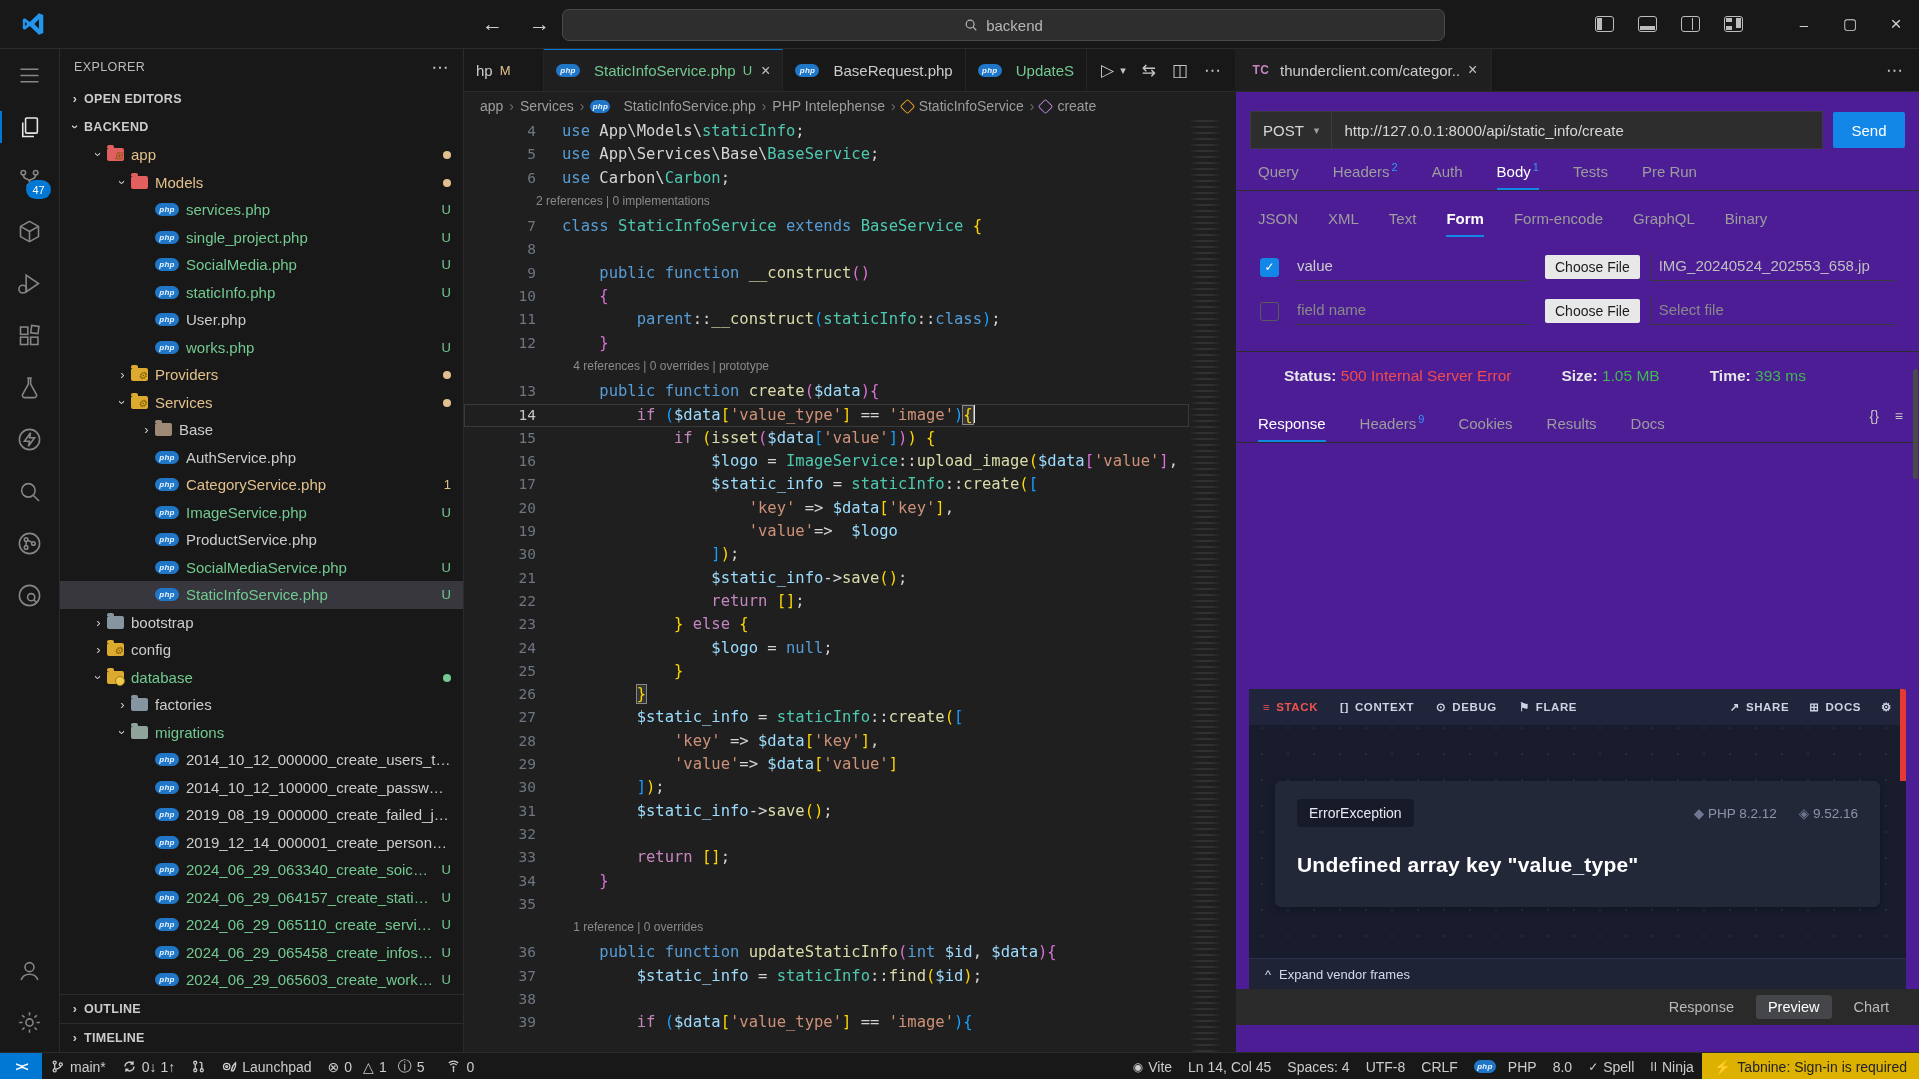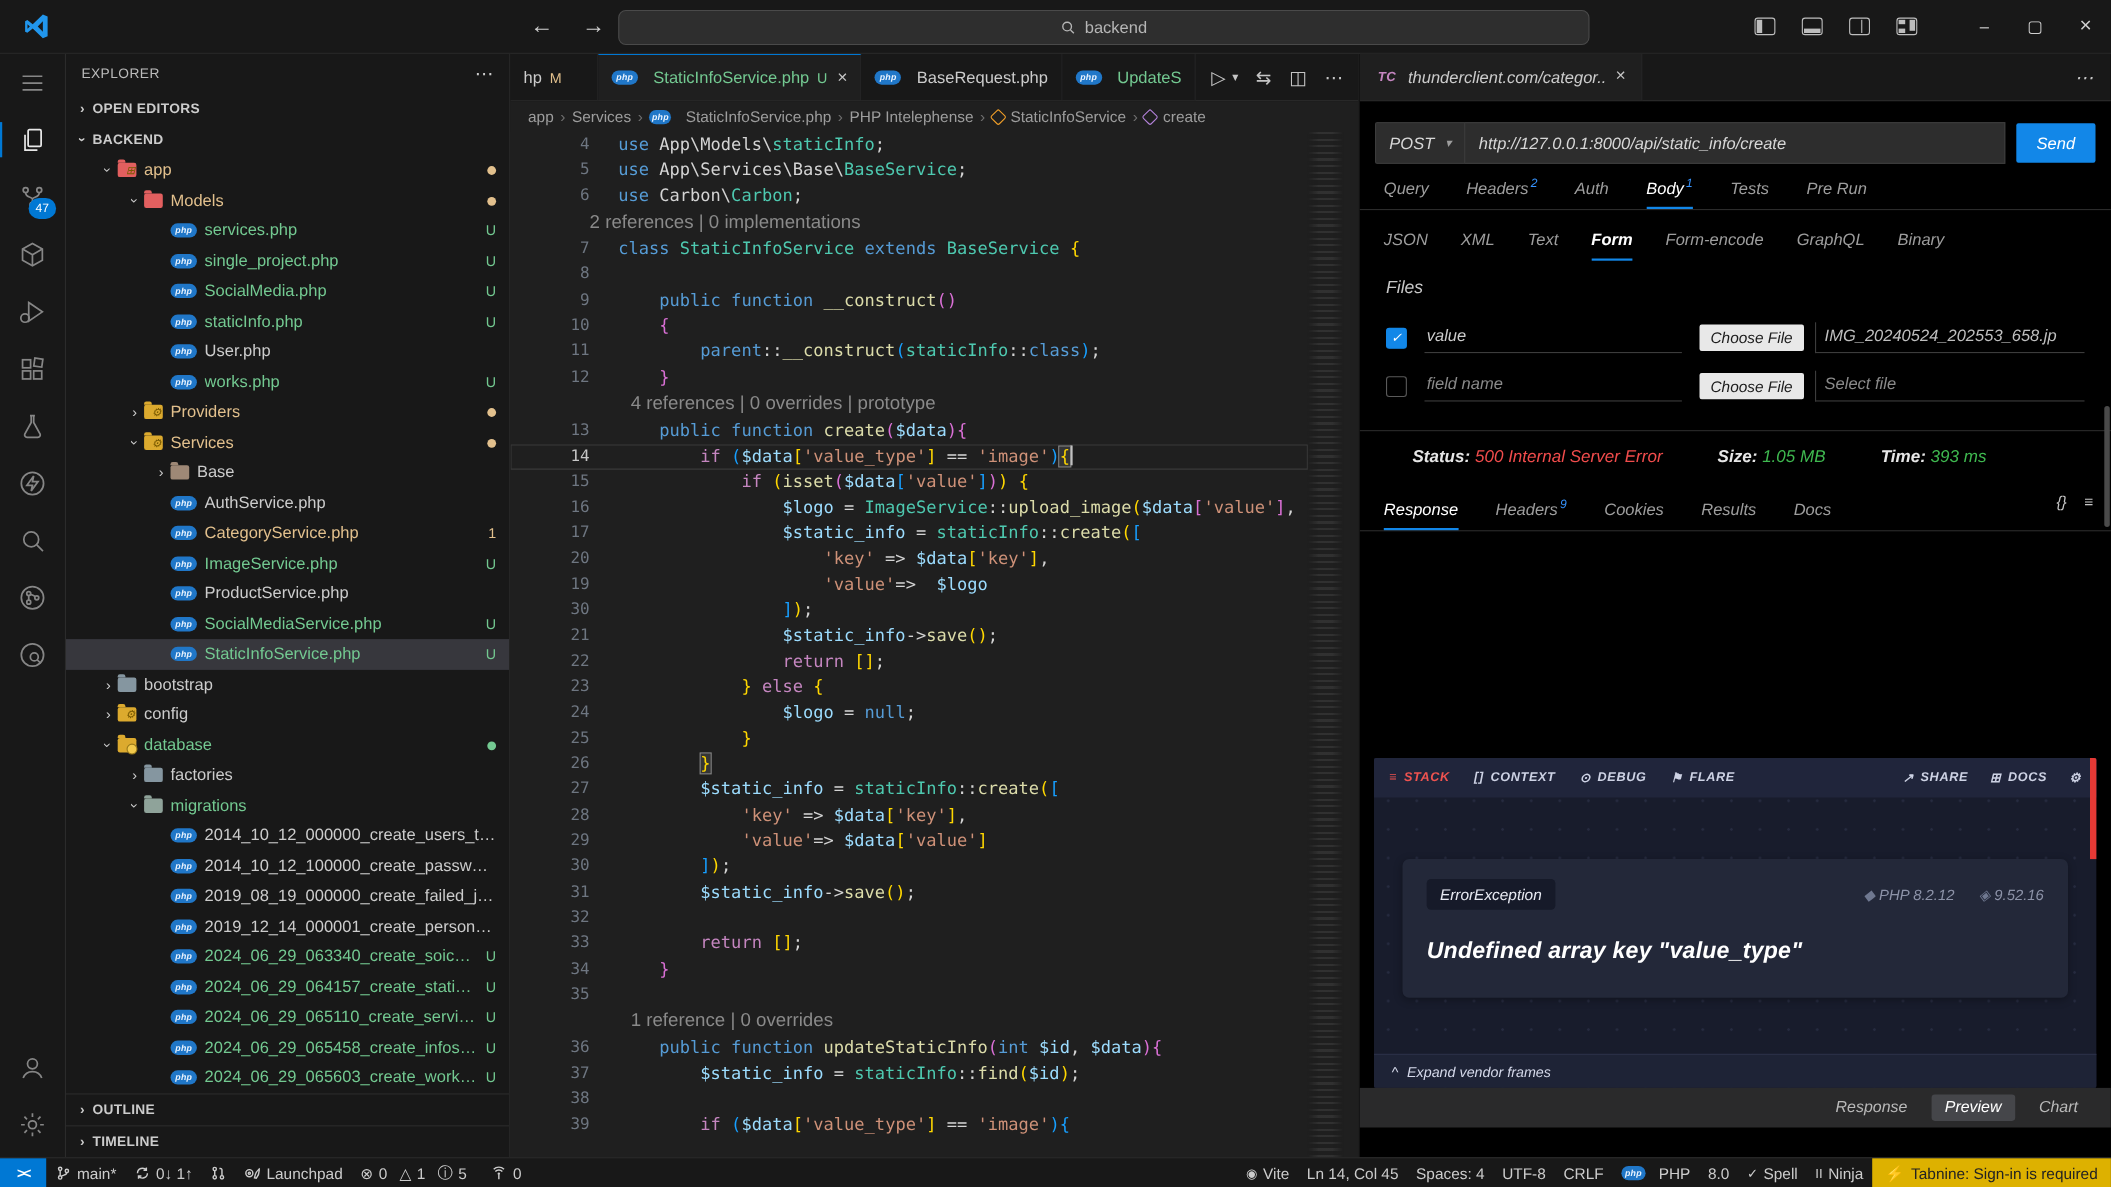--- a/index.html
+++ b/index.html
@@ -63,35 +63,35 @@
   .etab .gitb{font-size:13px;}
   .eactions{margin-left:auto;display:flex;align-items:center;gap:16px;padding:0 14px;color:#c5c5c5;font-size:17px;}
   #breadcrumb{height:28px;display:flex;align-items:center;gap:6px;padding:0 16px;color:#9d9d9d;font-size:14px;background:#1f1f1f;}
   #breadcrumb .sep{color:#6e6e6e;}
   .bcicon{display:inline-block;width:9px;height:9px;transform:rotate(45deg);border-radius:2px;}
   #codearea{position:absolute;left:0;top:71px;right:46px;bottom:0;overflow:hidden;font-family:"DejaVu Sans Mono","Liberation Mono",monospace;font-size:15.5px;line-height:23.3px;}
   .cline{height:23.3px;display:flex;white-space:pre;position:relative;}
   .cline .gut{flex:none;width:72px;text-align:right;padding-right:26px;color:#6e7681;font-size:14.5px;}
   .cline.cur{box-shadow:inset 0 0 0 1px #3a3a3a;}
   .cline.cur .gut{color:#c6c6c6;}
-  .lensrow{height:23.3px;color:#8a8a8a;font-size:17px;font-family:"Liberation Sans",sans-serif;display:flex;align-items:flex-end;padding-bottom:2px;}
+  .lensrow{height:23.3px;color:#8a8a8a;font-size:12px;font-family:"Liberation Sans",sans-serif;display:flex;align-items:flex-end;padding-bottom:2px;}
   .lensrow .gut{flex:none;width:72px;}
   .kw{color:#569cd6;} .ct{color:#c586c0;} .ty{color:#4ec9b0;} .fn{color:#dcdcaa;}
   .vr{color:#9cdcfe;} .st{color:#ce9178;} .pn{color:#d4d4d4;}
   .b1{color:#ffd700;} .b2{color:#da70d6;} .b3{color:#179fff;}
   .mb{color:#ffd700;outline:1px solid #888;background:rgba(120,120,120,.25);}
   .cursor{display:inline-block;width:2px;height:18px;background:#e8e8e8;vertical-align:-3px;}
   #minimap{position:absolute;right:14px;top:71px;width:32px;bottom:0;background:
     repeating-linear-gradient(to bottom,rgba(180,180,180,.22) 0 2px,transparent 2px 6px);
     opacity:.55;}
   #minimap::after{content:"";position:absolute;inset:0;background:linear-gradient(to right,#1f1f1f 0,transparent 30%,transparent 70%,#1f1f1f 100%);}
   #escroll{position:absolute;right:0;top:71px;width:14px;bottom:0;background:#1f1f1f;}
 
   
-  #thunder{position:absolute;left:1236px;top:49px;width:683px;height:1003px;background:#000000;overflow:hidden;font-style:italic;}
+  #thunder{position:absolute;left:1236px;top:49px;width:683px;height:1003px;background:#4c1d95;overflow:hidden;}
   #ttabstrip{height:42px;background:#181818;display:flex;align-items:stretch;border-bottom:1px solid #2b2b2b;}
   .ttab{display:flex;align-items:center;gap:8px;padding:0 14px;background:#1f1f1f;border-right:1px solid #252526;font-size:15px;color:#cccccc;}
   .tcmark{width:22px;height:15px;border-radius:2px;color:#c586c0;font-weight:bold;font-size:12px;display:flex;align-items:center;justify-content:center;letter-spacing:.5px;}
   #ttabstrip .more{margin-left:auto;align-self:center;padding:0 16px;color:#c5c5c5;font-size:17px;}
   #reqbar{display:flex;align-items:center;margin:20px 14px 0 14px;height:36px;}
   #method{height:36px;background:#2d2d2d;border:1px solid #3c3c3c;border-right:none;display:flex;align-items:center;gap:10px;padding:0 12px;color:#d7d7d7;font-size:15px;border-radius:2px 0 0 2px;}
   #urlbox{flex:1;height:36px;background:#2d2d2d;border:1px solid #3c3c3c;display:flex;align-items:center;padding:0 12px;color:#d7d7d7;font-size:15px;overflow:hidden;white-space:nowrap;}
   #sendbtn{width:72px;height:36px;margin-left:10px;background:#1287e8;color:#fff;border-radius:2px;display:flex;align-items:center;justify-content:center;font-size:15px;}
   .tabsrow{display:flex;align-items:flex-end;gap:34px;padding:0 22px;height:42px;color:#9d9d9d;font-size:15px;border-bottom:1px solid #2b2b2b;}
   .tabsrow .titem{padding-bottom:10px;position:relative;white-space:nowrap;}
@@ -617,21 +617,20 @@
     <div class="tabsrow subtabs" id="bodytabs">
         <span class="titem">JSON</span>
         <span class="titem">XML</span>
         <span class="titem">Text</span>
         <span class="titem active">Form</span>
         <span class="titem">Form-encode</span>
         <span class="titem">GraphQL</span>
         <span class="titem">Binary</span>
       </div>
 
-    <div id="filestitle">Files</div>
     <div id="filerows">
         <div class="filerow">
           <span class="cb on"></span>
           <span class="fname">value</span>
           <span class="cfbtn">Choose File</span>
           <span class="fval">IMG_20240524_202553_658.jp</span>
         </div>
         <div class="filerow">
           <span class="cb"></span>
           <span class="fname ph">field name</span>

